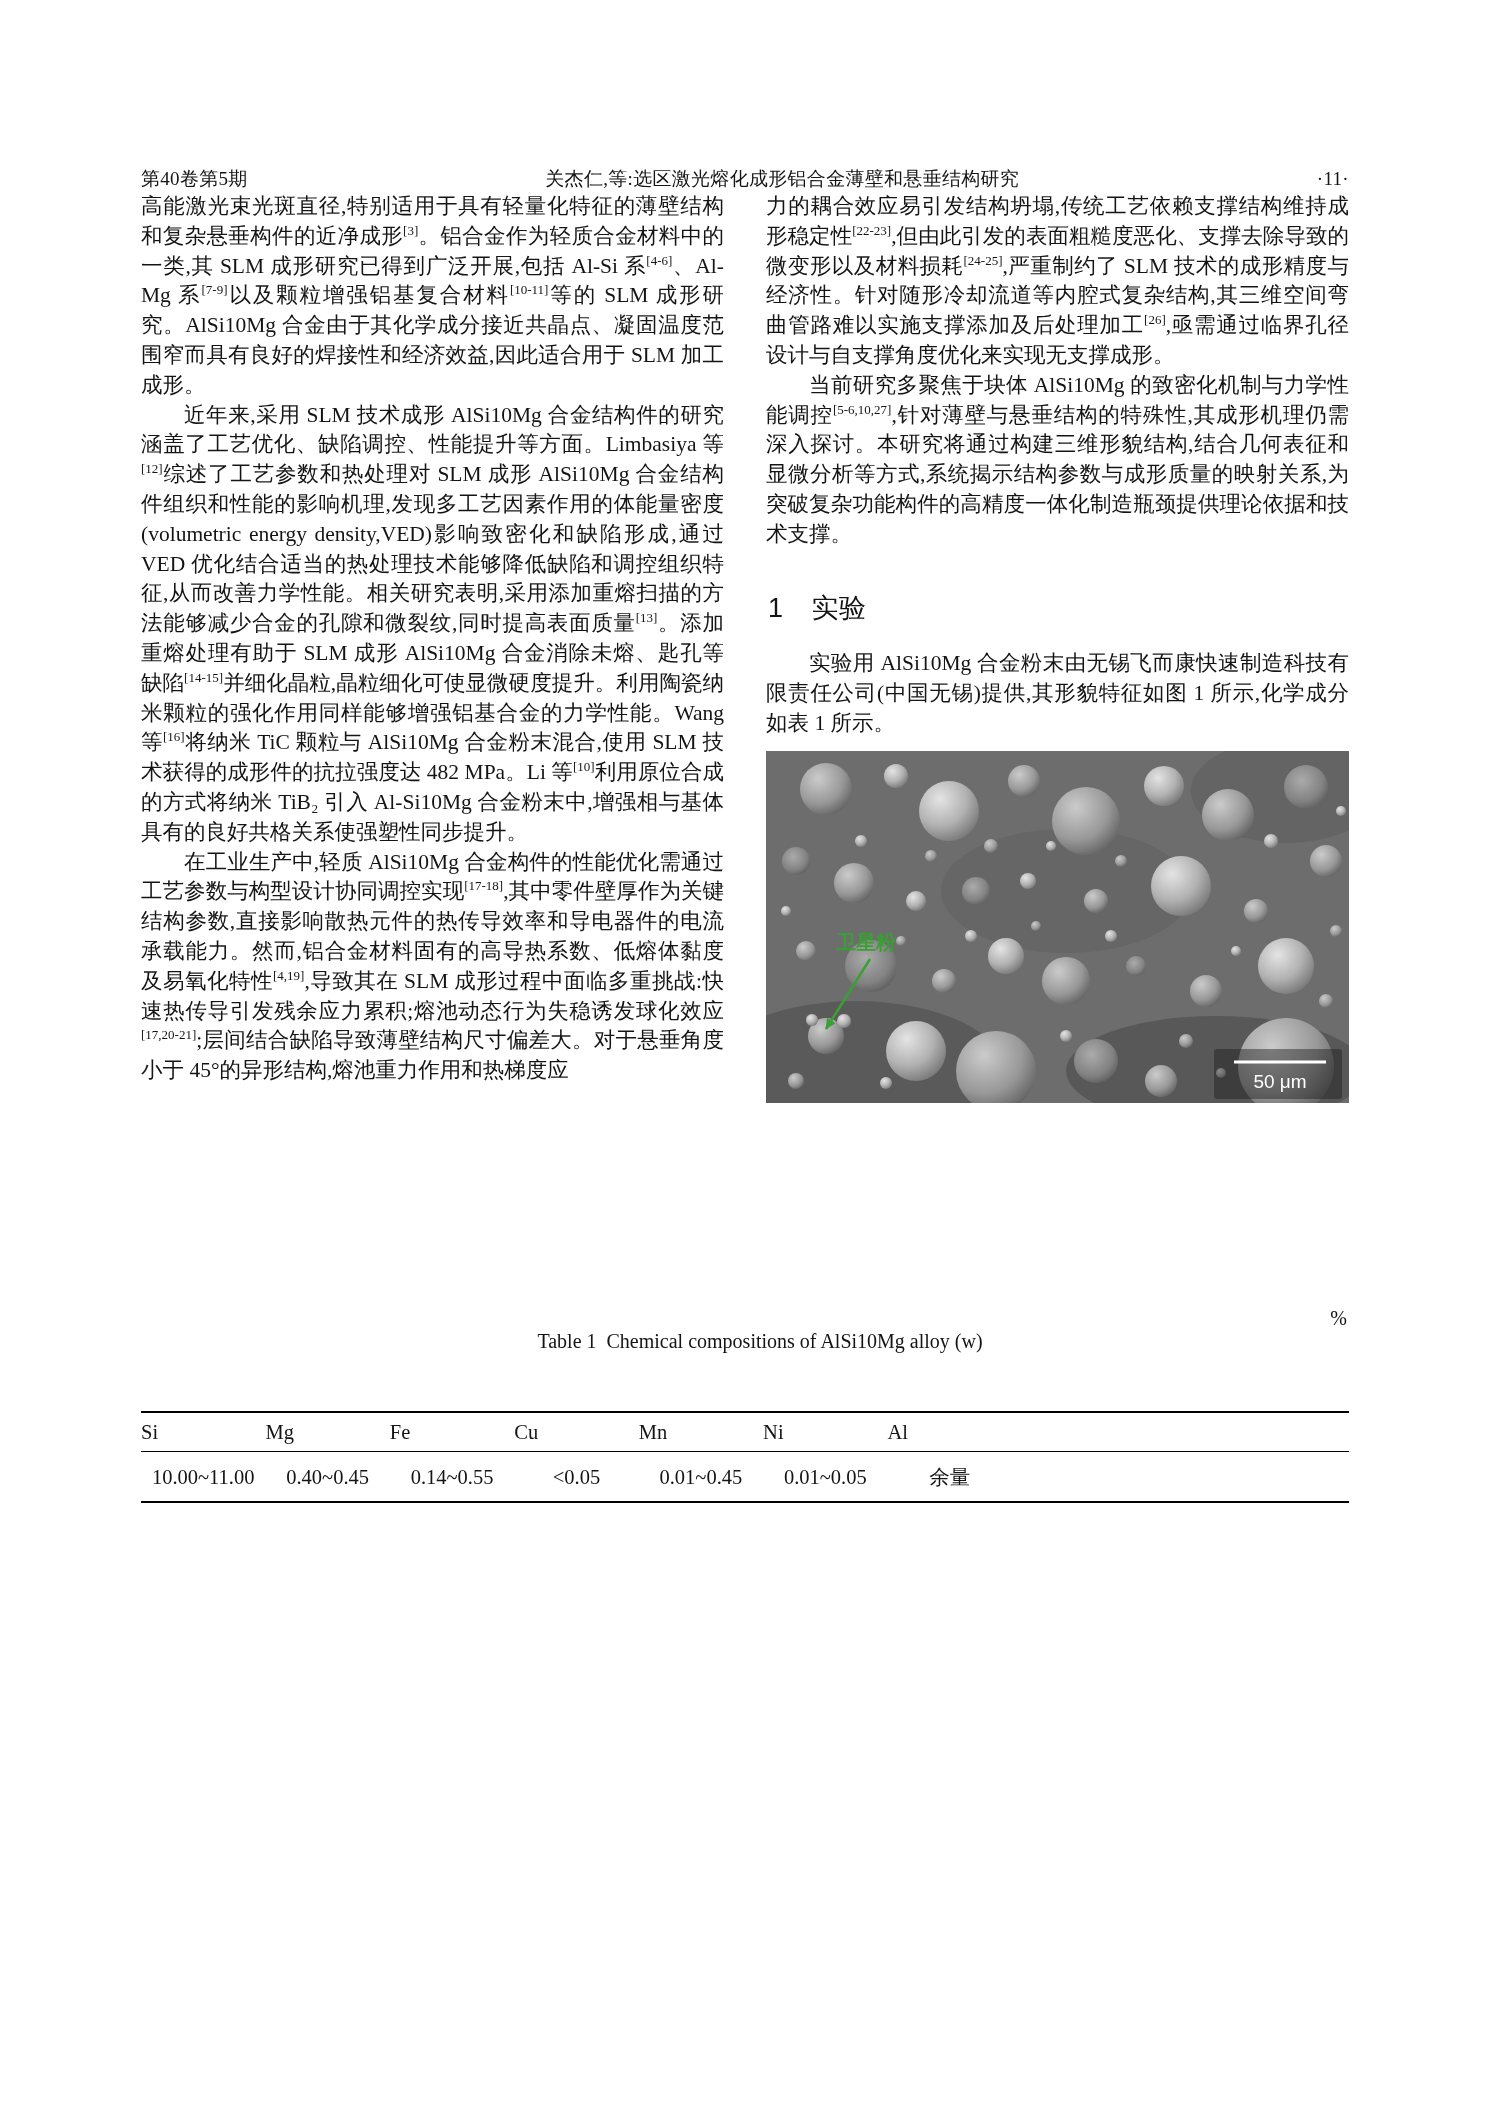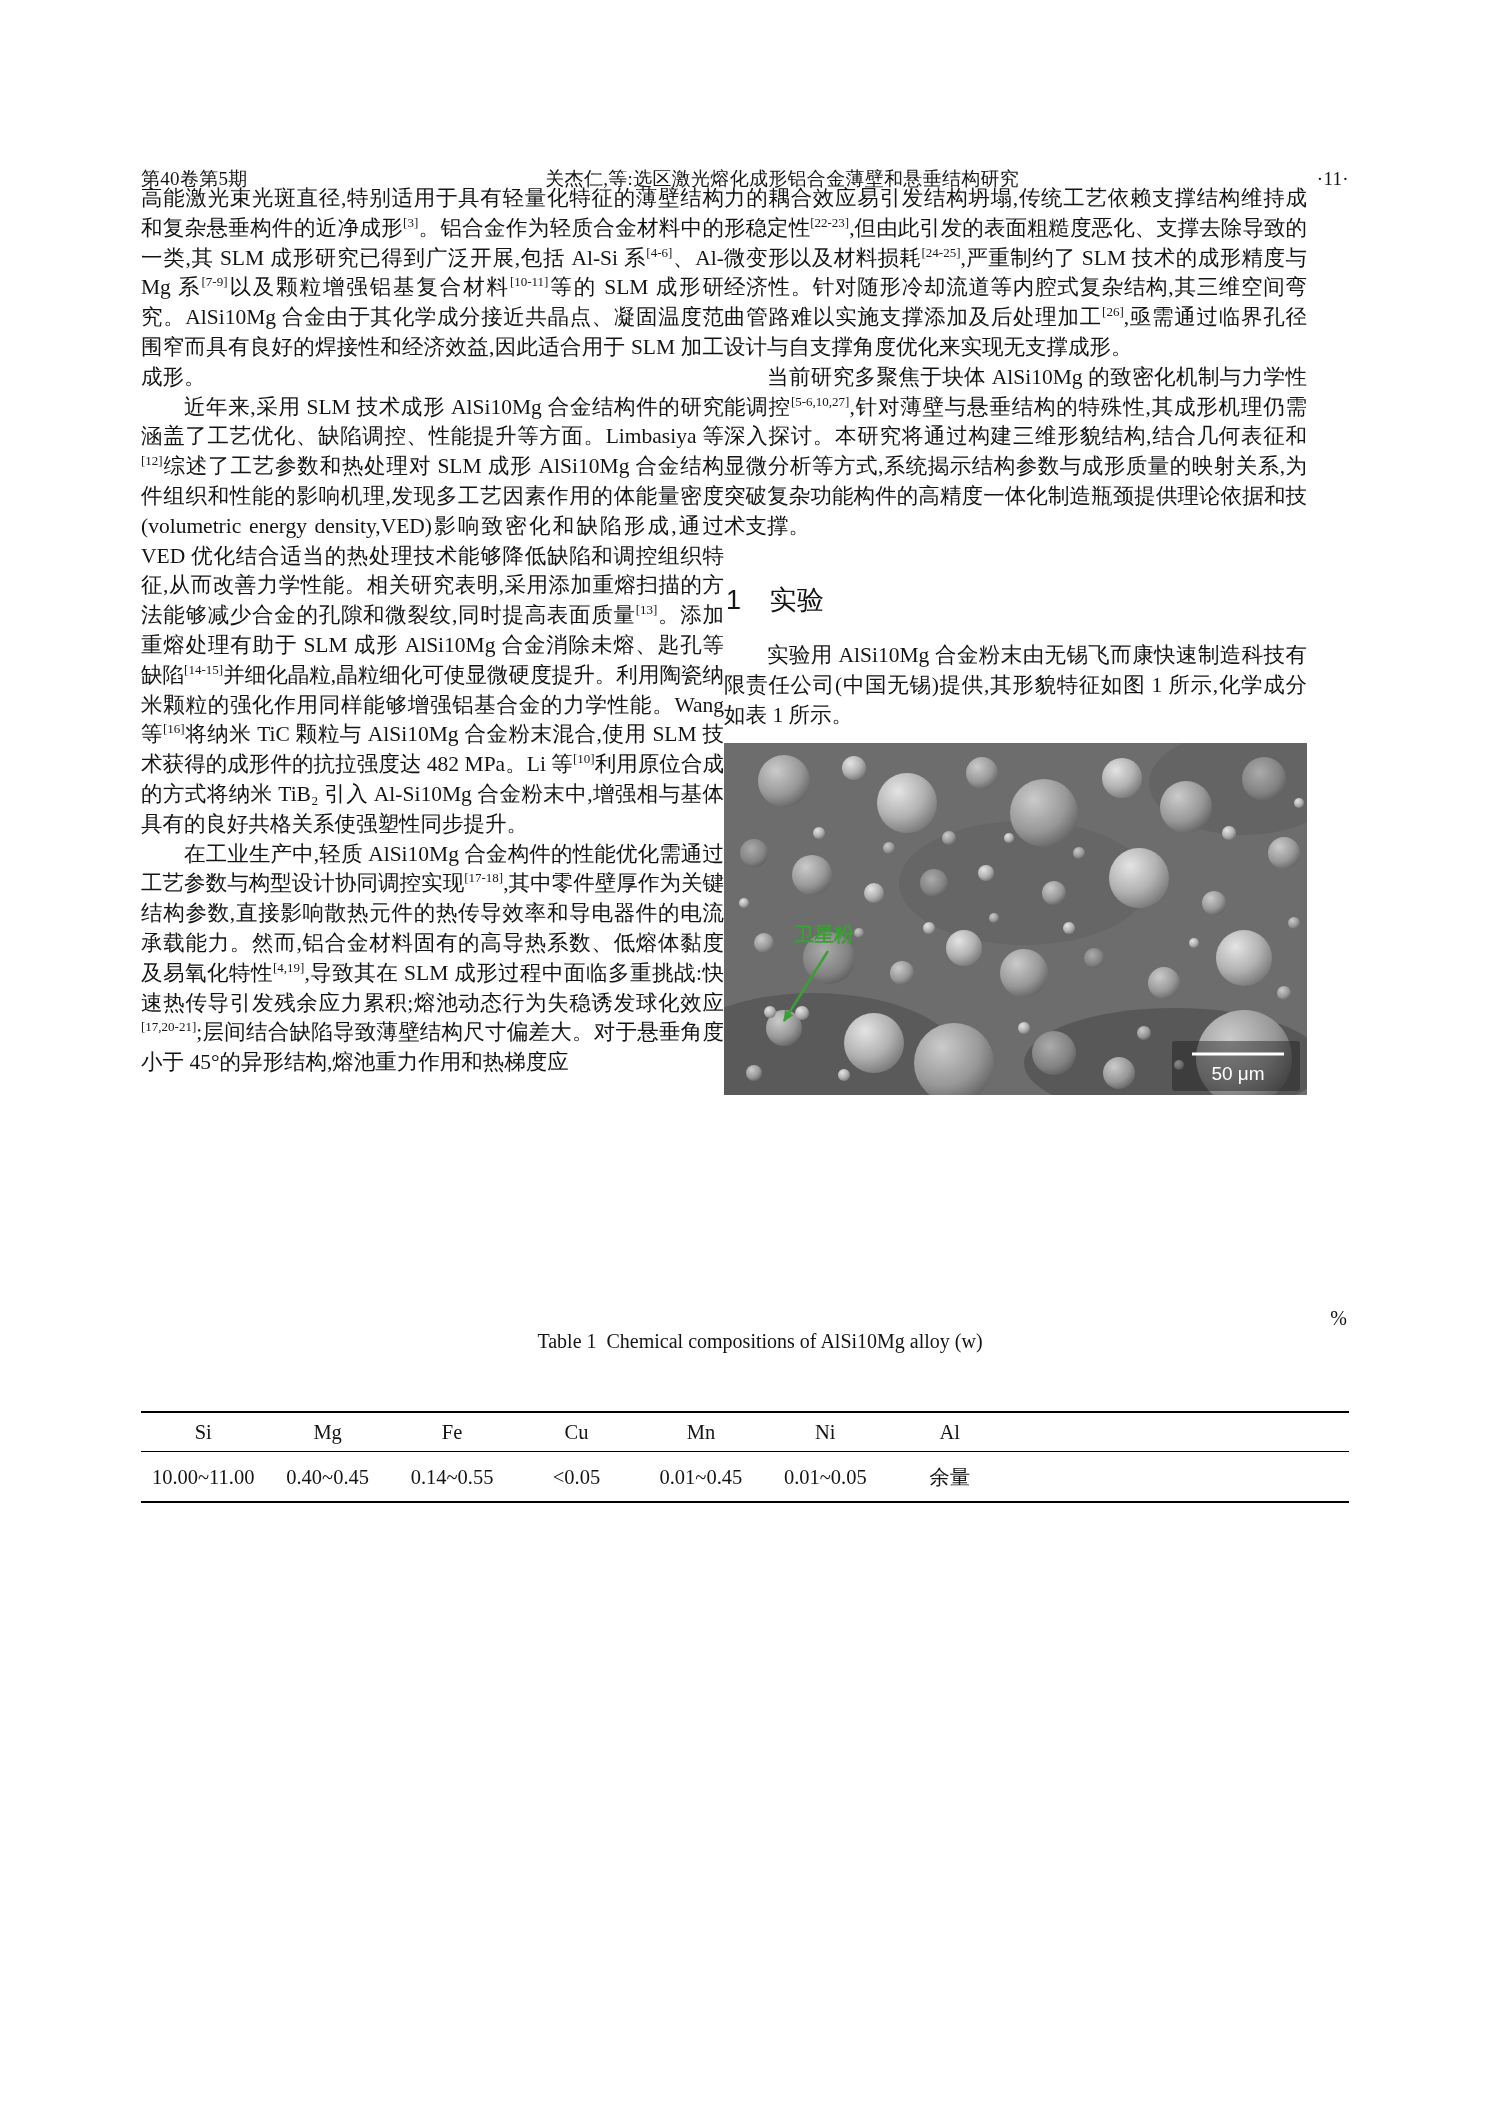--- a/index.html
+++ b/index.html
@@ -6,21 +6,21 @@
   html, body { width:1489px; height:2106px; background:#ffffff; }
   body { font-family:"Liberation Serif","DejaVu Serif",serif; color:#141414; position:relative; overflow:hidden; }
 
   .running-head{
     position:absolute; top:133px; left:141px; width:1208px;
     display:flex; justify-content:flex-start; align-items:baseline;
     font-size:19px; letter-spacing:.3px;
   }
   .running-head .mid{ flex:1; text-align:center;margin-top:33px; }
 
-  .columns{ position:absolute; top:184px; left:141px; width:1208px; display:flex; }
+  .columns{ position:absolute; top:192px; left:141px; width:1208px; display:flex; gap:42px; }
   .col{ width:583px; font-size:21.5px; line-height:29.8px; }
   .para{ text-align:justify; text-justify:inter-ideograph; }
   .para.indent{ text-indent:2em; }
   sup.cite{ font-size:13px; vertical-align:super; line-height:0; }
 
   h2.sec1{
     font-family:"Liberation Sans","DejaVu Sans",sans-serif; font-weight:400;
     font-size:27px; margin:44px 0 26px 2px; letter-spacing:.5px;
   }
   .wgap{ display:inline-block; width:28px; }
@@ -48,21 +48,21 @@
   .tabcap-en{ position:relative; text-align:center; font-size:20px; margin-top:10px; white-space:pre-wrap; }
   .tabcap-unit{ position:absolute; right:2px; top:0; }
 
   table.chem{
     width:100%; border-collapse:collapse; margin-top:12px;
     border-top:2.2px solid #000; border-bottom:2.2px solid #000;
     font-size:20.5px;
   }
   table.chem col.c{ width:10.3%; }
   table.chem col.cfill{ width:27.9%; }
-  table.chem th{ font-weight:400; border-bottom:1.3px solid #000; padding:8px 0 7px; text-align:center;font-family:Liberation Serif, serif; }
+  table.chem th{ font-weight:400; border-bottom:1.3px solid #000; padding:8px 0 7px; text-align:left;font-family:Liberation Serif, serif; }
   table.chem td{ padding:11px 0 10px; text-align:center; }
 </style>
 </head>
 <body>
 
 <div class="page">
 
   <header class="running-head">
     <span>第40卷第5期</span>
     <span class="mid">关杰仁,等:选区激光熔化成形铝合金薄壁和悬垂结构研究</span>

